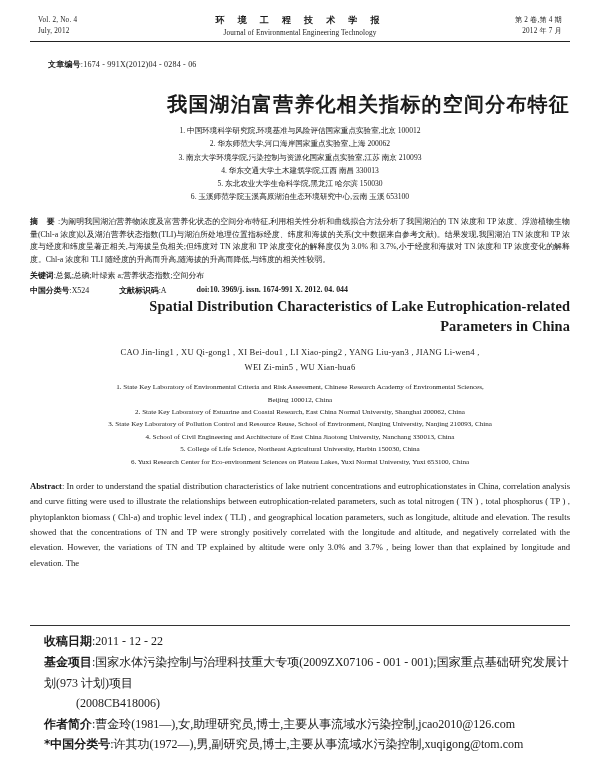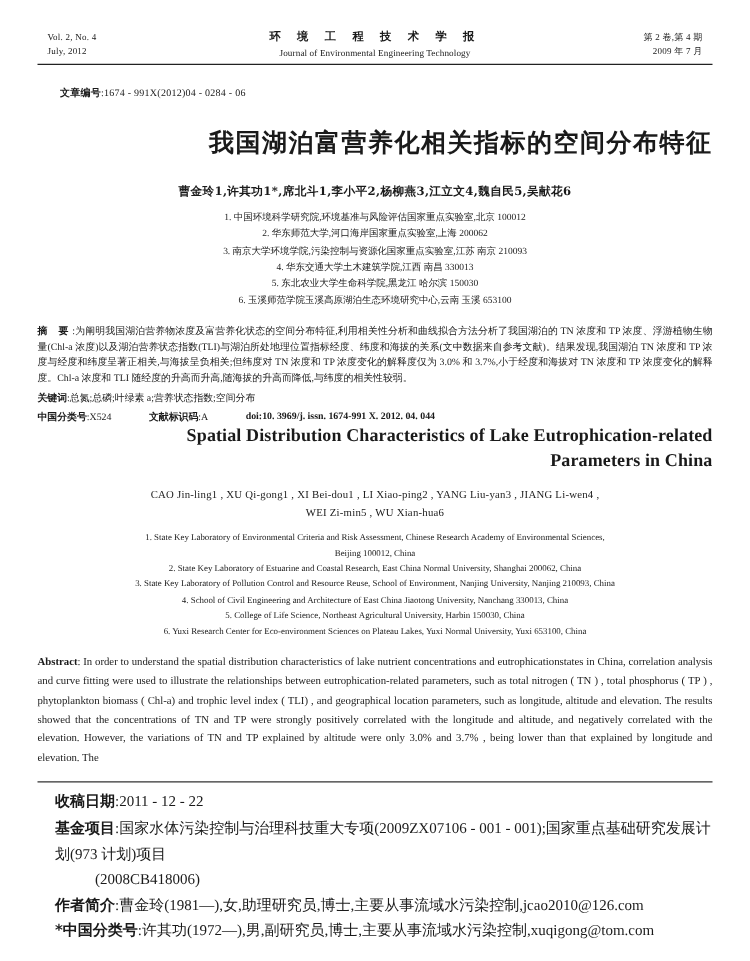--- a/index.html
+++ b/index.html
@@ -12,21 +12,21 @@
     height: 769px;
     font-family: "Liberation Serif", "DejaVu Serif", serif;
     color: #1a1a1a;
     overflow: hidden;
   }
   .page {
     position: relative;
     width: 600px;
     height: 769px;
     box-sizing: border-box;
-    padding: 10px 30px;
+    padding: 0 30px;
   }
 
   
   .masthead {
     display: flex;
     align-items: center;
     justify-content: space-between;
     padding-top: 14px;
     padding-bottom: 3px;
   }
@@ -194,32 +194,31 @@
     <div class="mast-side left">
       <div>Vol. 2, No. 4</div>
       <div>July, 2012</div>
     </div>
     <div class="mast-center">
       <div class="mast-cn">环 境 工 程 技 术 学 报</div>
       <div class="mast-en">Journal of Environmental Engineering Technology</div>
     </div>
     <div class="mast-side right">
       <div>第 2 卷,第 4 期</div>
-      <div>2009 年 7 月</div>
+      <div>2012 年 7 月</div>
     </div>
   </div>
   <div class="rule"></div>
 
   <div class="artnum">
     <span class="lbl">文章编号</span><span>:1674 - 991X(2012)04 - 0284 - 06</span>
   </div>
 
   <div class="cn-title">我国湖泊富营养化相关指标的空间分布特征</div>
 
-  <div class="cn-authors">曹金玲1,许其功1*,席北斗1,李小平2,杨柳燕3,江立文4,魏自民5,吴献花6</div>
 
   <div class="cn-affils">
     <div class="cn-affil">1. 中国环境科学研究院,环境基准与风险评估国家重点实验室,北京  100012</div>
     <div class="cn-affil">2. 华东师范大学,河口海岸国家重点实验室,上海  200062</div>
     <div class="cn-affil">3. 南京大学环境学院,污染控制与资源化国家重点实验室,江苏 南京  210093</div>
     <div class="cn-affil">4. 华东交通大学土木建筑学院,江西 南昌  330013</div>
     <div class="cn-affil">5. 东北农业大学生命科学院,黑龙江 哈尔滨  150030</div>
     <div class="cn-affil">6. 玉溪师范学院玉溪高原湖泊生态环境研究中心,云南 玉溪  653100</div>
   </div>
 

